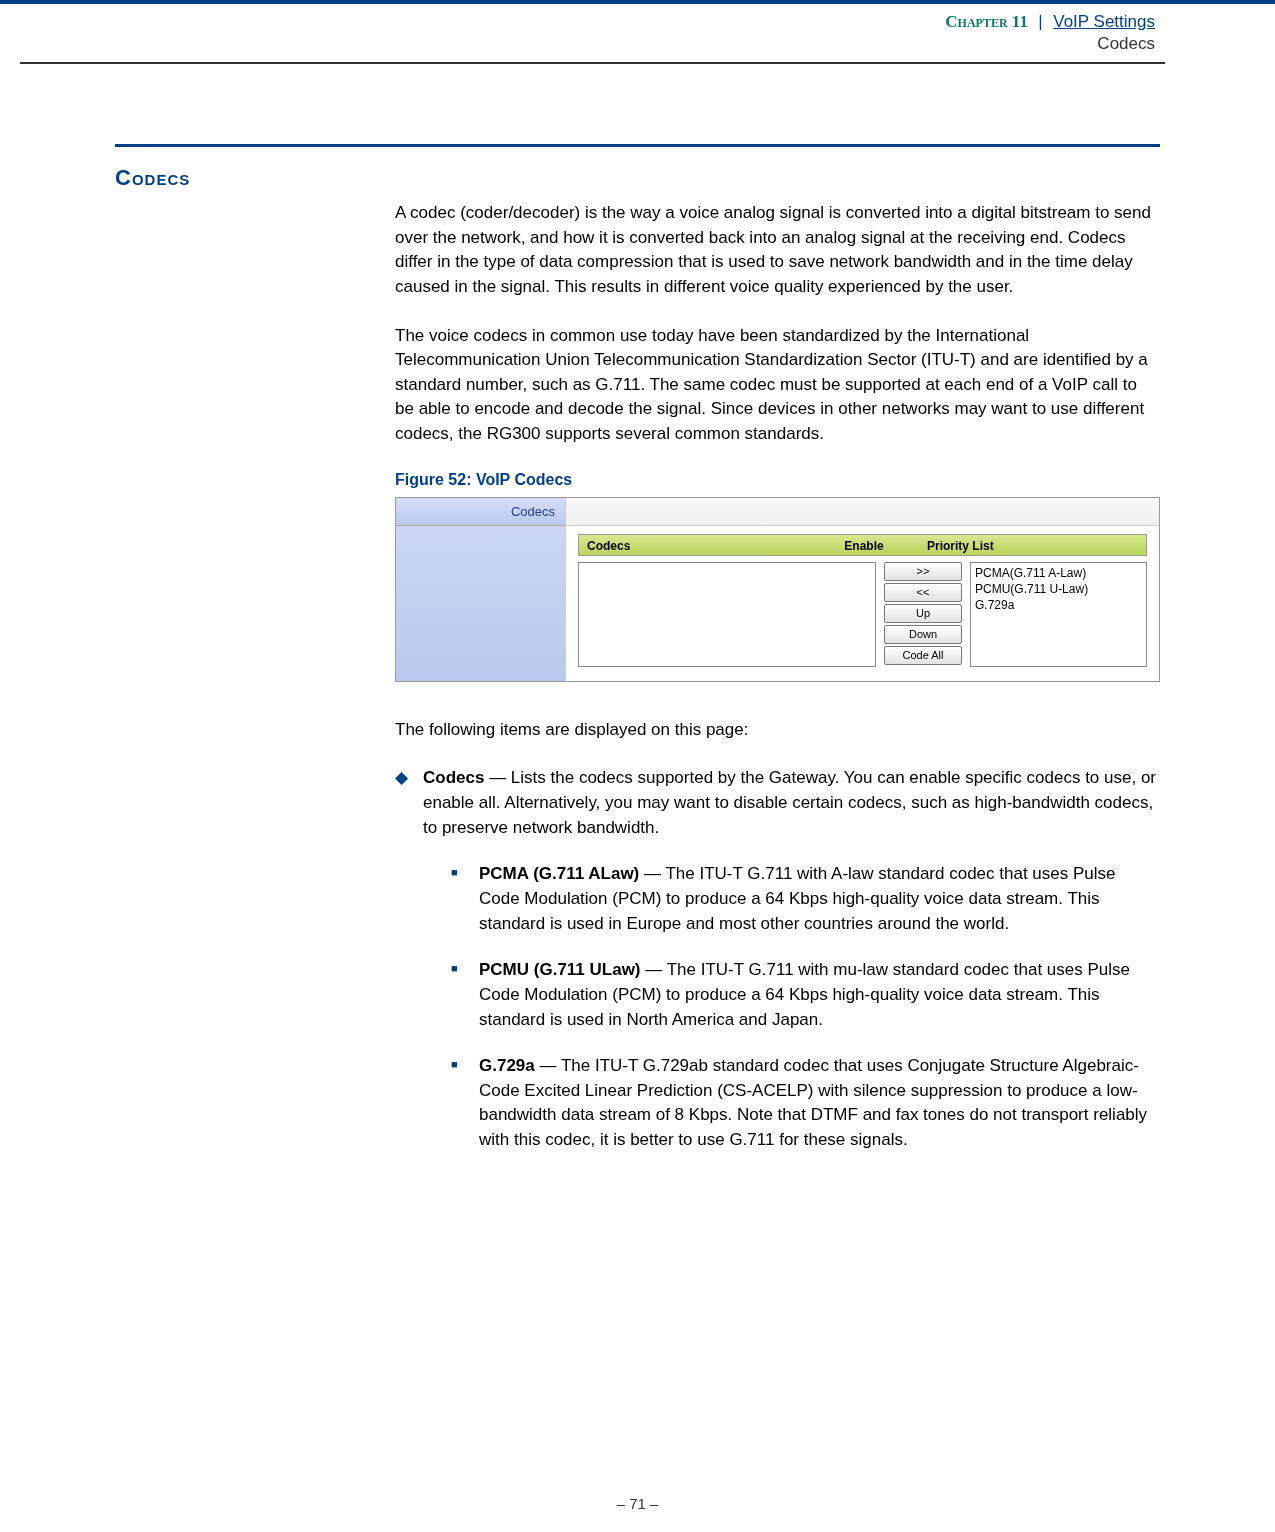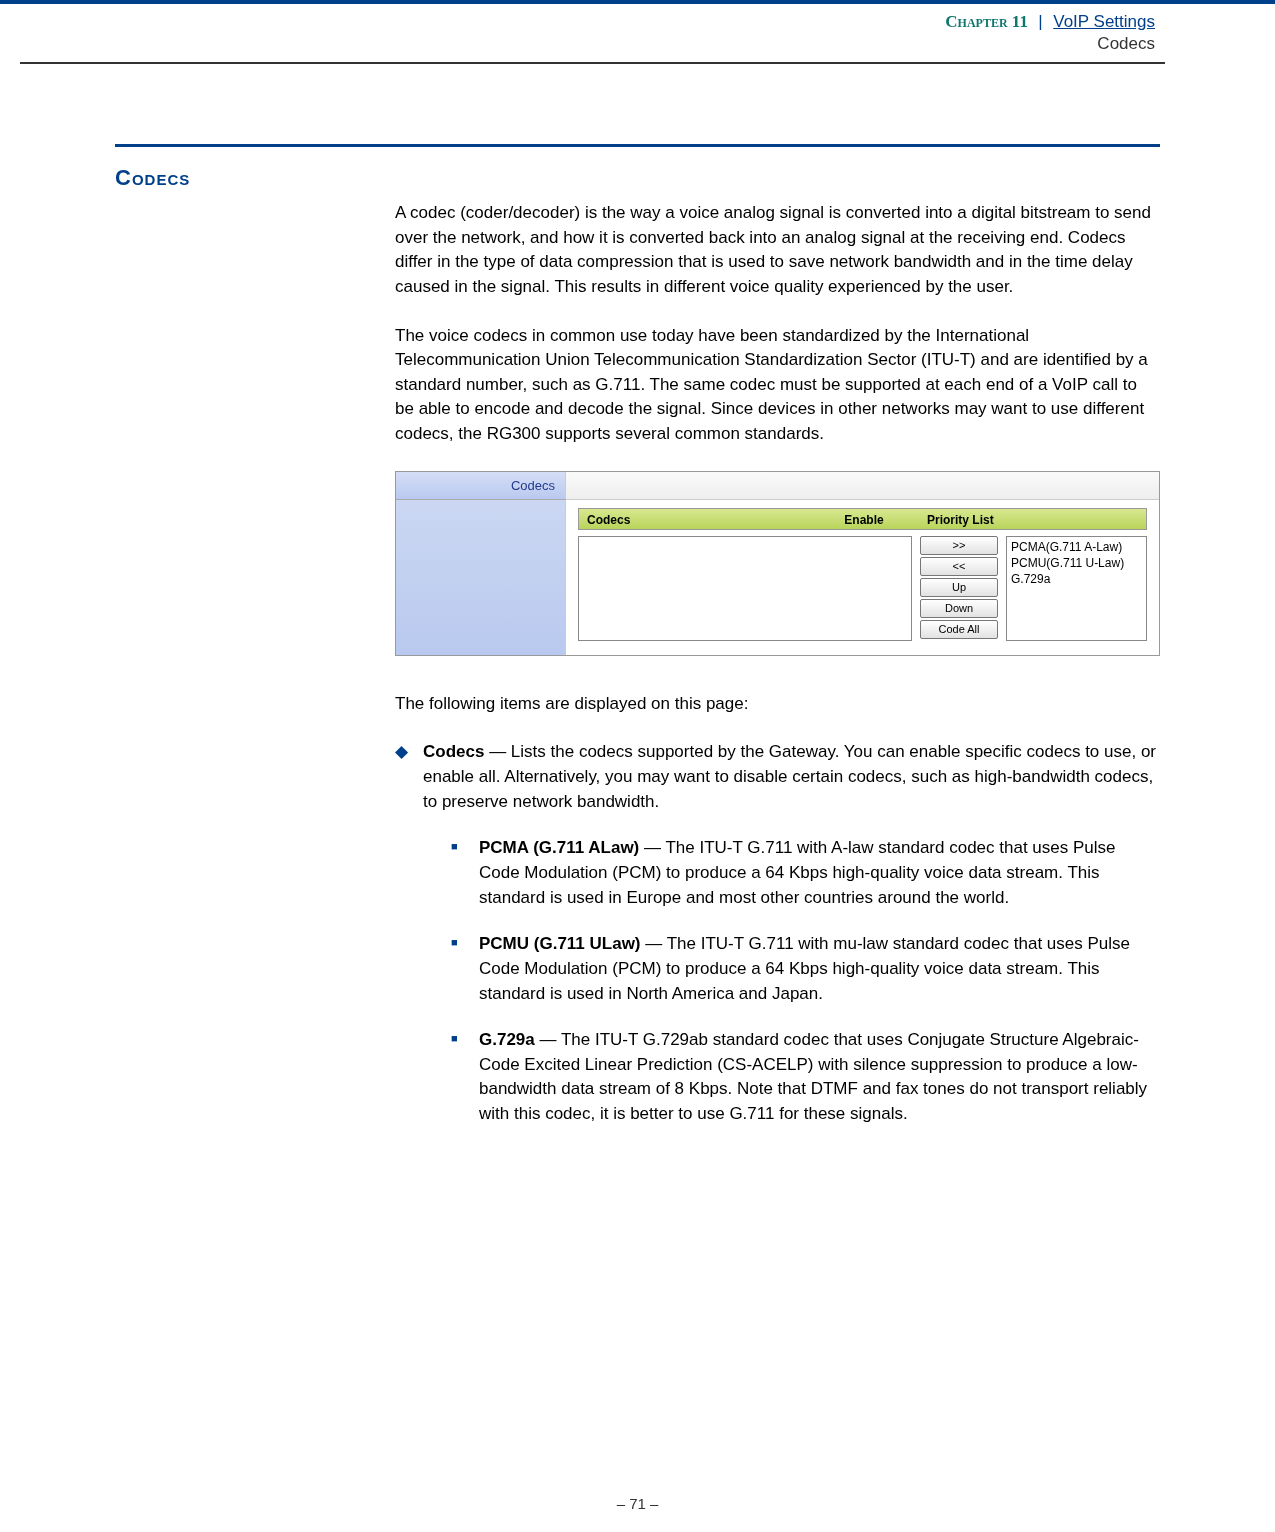--- a/index.html
+++ b/index.html
@@ -131,21 +131,21 @@
     .fig-h2 { width: 90px; text-align: center; }
     .fig-h3 { flex: 1; padding-left: 18px; }
     .fig-controls {
       display: flex;
       margin-top: 6px;
       gap: 8px;
     }
     .fig-listbox {
       border: 1px solid #888;
       background: #fff;
-      width: 141px;
+      width: 177px;
       height: 105px;
       font-family: Arial, sans-serif;
       font-size: 12px;
       padding: 2px 4px;
       color: #000;
       line-height: 1.35;
     }
     .fig-buttons-col {
       display: flex;
       flex-direction: column;
@@ -219,20 +219,21 @@
 <div class="header-underline"></div>
 
 <div class="content">
   <div class="section-rule"></div>
   <div class="section-heading">Codecs</div>
 
   <div class="body-block">
     <p class="para">A codec (coder/decoder) is the way a voice analog signal is converted into a digital bitstream to send over the network, and how it is converted back into an analog signal at the receiving end. Codecs differ in the type of data compression that is used to save network bandwidth and in the time delay caused in the signal. This results in different voice quality experienced by the user.</p>
     <p class="para">The voice codecs in common use today have been standardized by the International Telecommunication Union Telecommunication Standardization Sector (ITU-T) and are identified by a standard number, such as G.711. The same codec must be supported at each end of a VoIP call to be able to encode and decode the signal. Since devices in other networks may want to use different codecs, the RG300 supports several common standards.</p>
 
+    <div class="figure-caption">Figure 52:  VoIP Codecs</div>
 
     <div class="figure-box">
       <div class="fig-top">
         <div class="fig-sidebar-top">Codecs</div>
         <div class="fig-top-rest"></div>
       </div>
       <div class="fig-body">
         <div class="fig-sidebar"></div>
         <div class="fig-main">
           <div class="fig-headers">

